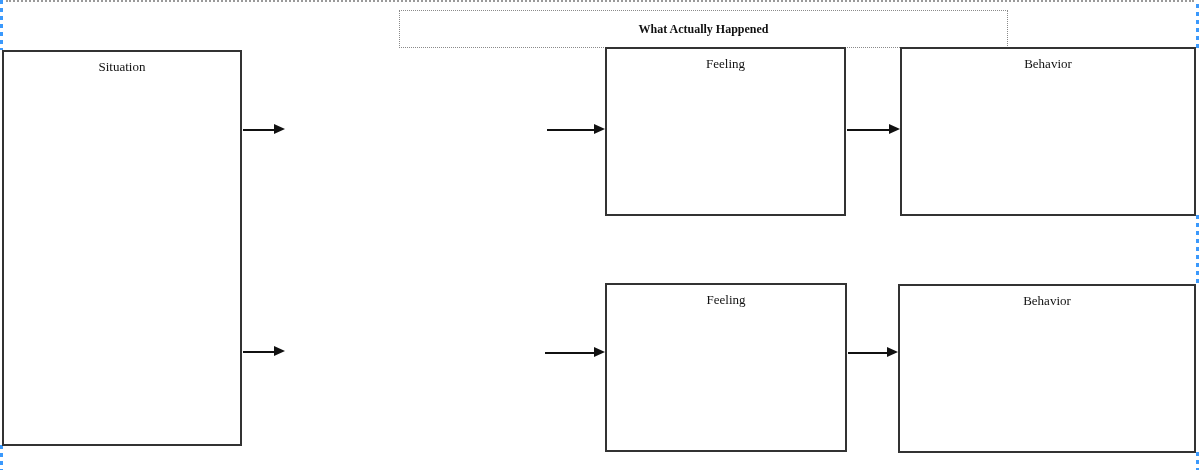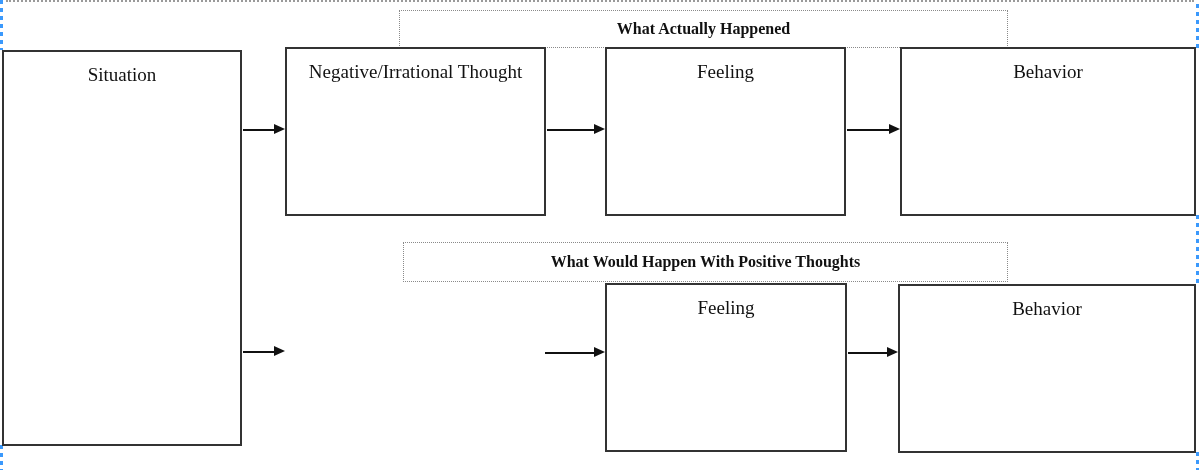--- a/index.html
+++ b/index.html
@@ -17,39 +17,39 @@
     position: absolute;
     background: #ffffff;
     border: 2px solid #333333;
     box-sizing: border-box;
     display: flex;
     align-items: flex-start;
     justify-content: center;
     z-index: 3;
   }
   .box .label {
-    margin-top: 12px;
-    font-size: 19px;
+    margin-top: 4px;
+    font-size: 13px;
     line-height: 22px;
     white-space: nowrap;
   }
   
   .header-box {
     position: absolute;
     border: 1px dotted #8a8a8a;
     box-sizing: border-box;
     display: flex;
     align-items: center;
     justify-content: center;
     z-index: 1;
     background: transparent;
   }
   .header-box .label {
     font-weight: bold;
-    font-size: 16px;
+    font-size: 12px;
     white-space: nowrap;
   }
   
   .dotted-top {
     position: absolute;
     left: 6px; top: 0;
     width: 1188px; height: 0;
     border-top: 2px dotted #9a9a9a;
     z-index: 0;
   }
@@ -86,31 +86,25 @@
   <div class="dotted-top"></div>
   <div class="blue-dash" style="left:0; top:0; height:50px;"></div>
   <div class="blue-dash" style="left:0; top:445px; height:25px;"></div>
   <div class="blue-dash" style="left:1196px; top:4px; height:44px;"></div>
   <div class="blue-dash" style="left:1196px; top:215px; height:70px;"></div>
   <div class="blue-dash" style="left:1196px; top:452px; height:18px;"></div>
 
   <div class="header-box" style="left:399px; top:10px; width:609px; height:38px;">
     <span class="label">What Actually Happened</span>
   </div>
-  <div class="header-box" style="left:403px; top:242px; width:605px; height:40px;">
-    <span class="label">What Would Happen With Positive Thoughts</span>
-  </div>
 
   <div class="box" style="left:2px; top:50px; width:240px; height:396px;">
     <span class="label">Situation</span>
   </div>
 
-  <div class="box" style="left:285px; top:47px; width:261px; height:169px;">
-    <span class="label">Negative/Irrational Thought</span>
-  </div>
 
   <div class="box" style="left:605px; top:47px; width:241px; height:169px;">
     <span class="label">Feeling</span>
   </div>
 
   <div class="box" style="left:900px; top:47px; width:296px; height:169px;">
     <span class="label">Behavior</span>
   </div>
 
 

